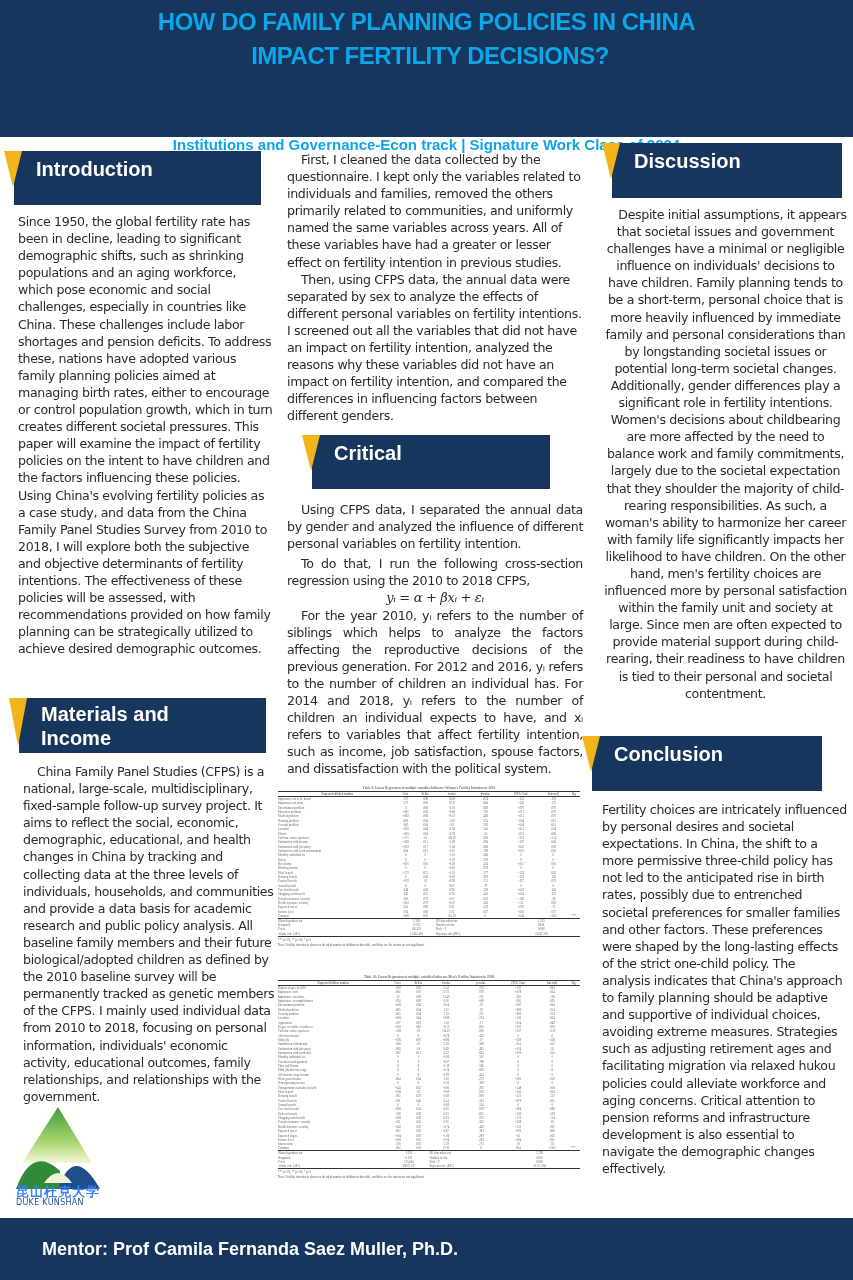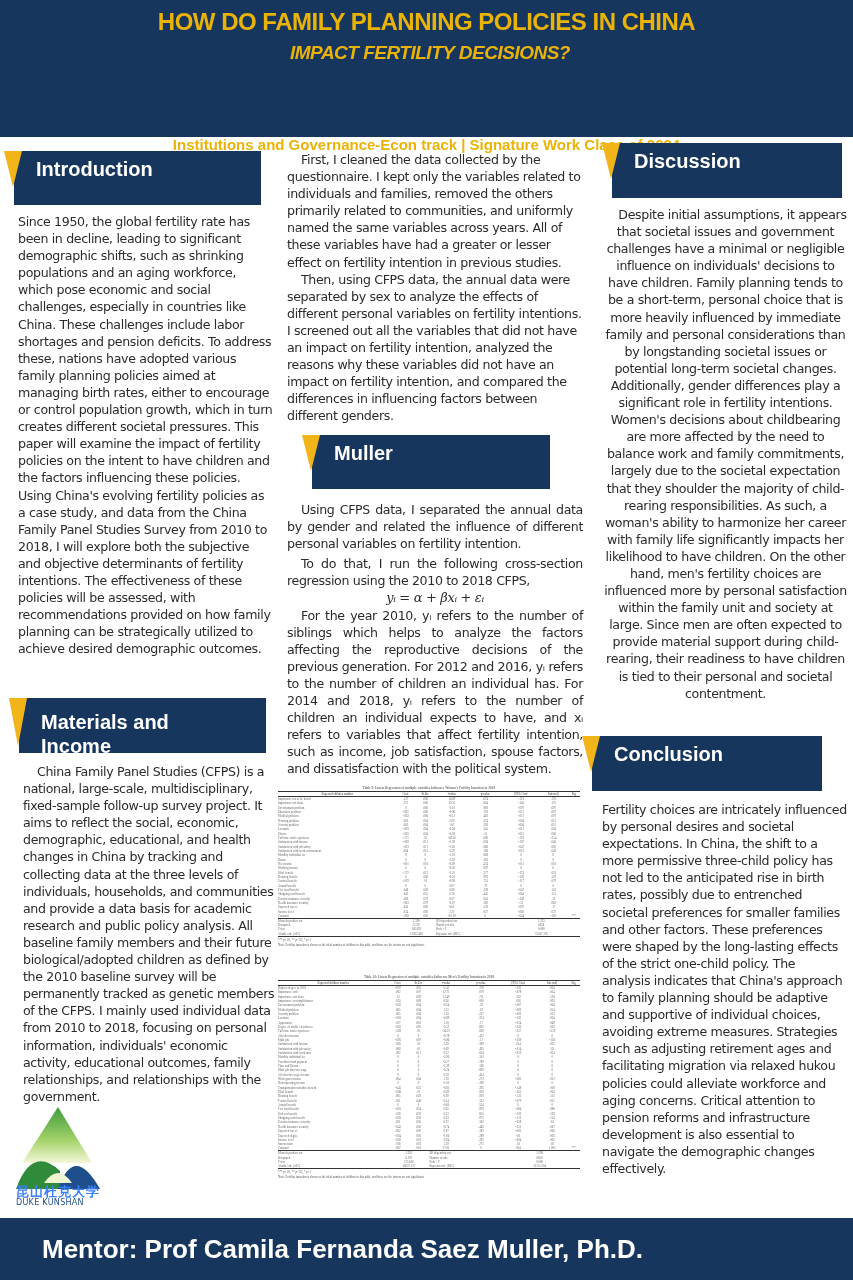--- a/index.html
+++ b/index.html
@@ -1,38 +1,38 @@
 <!DOCTYPE html>
 <html><head>
 <meta charset="utf-8">
 <style>
   * { box-sizing: border-box; margin: 0; padding: 0; }
   body { width: 853px; height: 1280px; background: #ffffff; font-family: "DejaVu Sans", sans-serif; color: #222; position: relative; overflow: hidden; }
-  .header { position: absolute; left: 0; top: 0; width: 853px; height: 137px; background: #17365d; color: #eab308; text-align: center; font-family: "Liberation Sans", sans-serif; font-weight: bold; }
+  .header { position: absolute; left: 0; top: 0; width: 853px; height: 137px; background: #17365d; color: #0ea5e9; text-align: center; font-family: "Liberation Sans", sans-serif; font-weight: bold; }
   .header .t1 { position: absolute; left: 0; right: 0; top: 8px; font-size: 24px; letter-spacing: -0.5px; }
-  .header .t2 { position: absolute; left: 7px; right: 0; top: 42px; font-size: 19px; letter-spacing: -0.5px; font-style: italic; }
+  .header .t2 { position: absolute; left: 7px; right: 0; top: 42px; font-size: 24px; letter-spacing: -0.5px; }
   .header .t3 { position: absolute; left: 0; right: 0; top: 79px; font-size: 22px; }
   .header .t4 { position: absolute; left: 0; right: 0; top: 113px; font-size: 15px; margin-top: 23px; }
   .sec-head { position: absolute; background: #17365d; color: #fff; font-family: "Liberation Sans", sans-serif; font-weight: bold; font-size: 20px; padding-left: 22px; padding-top: 6px; line-height: 25px; }
   .sec-head .tri { position: absolute; left: -10px; top: 0; width: 0; height: 0; border-left: 9px solid transparent; border-right: 9px solid transparent; border-top: 36px solid #f2b519; }
   .body-text { position: absolute; font-size: 12.6px; line-height: 17.1px; color: #2b2b2b; font-family: "DejaVu Sans", sans-serif; letter-spacing: -0.35px; }
   .body-text p { margin: 0; }
   .indent { text-indent: 14px; }
   .justify { text-align: justify; }
   .formula { text-align: center; font-family: "DejaVu Serif", serif; font-style: italic; font-size: 13px; margin: 1px 0; }
   .table-wrap { position: absolute; font-family: "Liberation Serif", serif; font-size: 3px; color: #555; }
   .table-title { text-align: center; font-size: 3.5px; color: #333; margin-bottom: 1px; }
   table { border-collapse: collapse; width: 100%; }
   th { border-top: 1px solid #333; border-bottom: 1px solid #333; font-weight: normal; font-size: 3px; height: 5px; color: #333; }
   td { font-size: 3px; height: 4.35px; line-height: 4px; color: #666; text-align: center; }
   td:first-child { text-align: left; }
   .stats td { border-top: 1px solid #333; }
   .stats-last td { border-bottom: 1px solid #333; }
   .note { font-size: 3px; color: #555; margin-top: 1px; }
-  .footer { position: absolute; left: 0; top: 1218px; width: 853px; height: 62px; background: #17365d; color: #fff; font-family: "Liberation Sans", sans-serif; font-weight: bold; font-size: 26px; padding-left: 42px; line-height: 62px; }
+  .footer { position: absolute; left: 0; top: 1218px; width: 853px; height: 62px; background: #17365d; color: #fff; font-family: "Liberation Sans", sans-serif; font-weight: bold; font-size: 18px; padding-left: 42px; line-height: 62px; }
   .logo { position: absolute; left: 14px; top: 1103px; width: 90px; height: 112px; }
   .logo-cn { position: absolute; left: 16px; top: 1183px; font-family: "DejaVu Serif", serif; font-weight: bold; font-size: 13px; color: #3b82f6; letter-spacing: 1px; }
   .logo-en1 { position: absolute; left: 16px; top: 1198px; font-family: "DejaVu Sans", sans-serif; font-size: 8px; color: #1f4e8c; letter-spacing: 0.3px; }
   .logo-en2 { position: absolute; left: 16px; top: 1229px; font-family: "DejaVu Sans", sans-serif; font-size: 12px; color: #1f4e8c; letter-spacing: 3.4px; margin-top: 22px; }
 </style>
 </head>
 <body>
 
 <div class="header">
   <div class="t1">HOW DO FAMILY PLANNING POLICIES IN CHINA</div>
@@ -41,21 +41,21 @@
 </div>
 
 <div class="sec-head" style="left:14px; top:151px; width:247px; height:54px;">
   <span class="tri"></span>
   <span>Introduction</span>
 </div>
 <div class="body-text" style="left:18px; top:213px; width:256px;">
   <p>Since 1950, the global fertility rate has been in decline, leading to significant demographic shifts, such as shrinking populations and an aging workforce, which pose economic and social challenges, especially in countries like China. These challenges include labor shortages and pension deficits. To address these, nations have adopted various family planning policies aimed at managing birth rates, either to encourage or control population growth, which in turn creates different societal pressures. This paper will examine the impact of fertility policies on the intent to have children and the factors influencing these policies. Using China's evolving fertility policies as a case study, and data from the China Family Panel Studies Survey from 2010 to 2018, I will explore both the subjective and objective determinants of fertility intentions. The effectiveness of these policies will be assessed, with recommendations provided on how family planning can be strategically utilized to achieve desired demographic outcomes.</p>
 </div>
 
-<div class="sec-head" style="left:19px; top:698px; width:247px; height:55px; line-height:24px; padding-top:12px;">
+<div class="sec-head" style="left:19px; top:698px; width:247px; height:55px; line-height:24px; padding-top:4px;">
   <span class="tri" style="border-top-width:48px;"></span>
   <div>Materials and</div>
   <div>Income</div>
 </div>
 <div class="body-text" style="left:23px; top:763px; width:254px;">
   <p class="indent">China Family Panel Studies (CFPS) is a national, large-scale, multidisciplinary, fixed-sample follow-up survey project. It aims to reflect the social, economic, demographic, educational, and health changes in China by tracking and collecting data at the three levels of individuals, households, and communities and provide a data basis for academic research and public policy analysis. All baseline family members and their future biological/adopted children as defined by the 2010 baseline survey will be permanently tracked as genetic members of the CFPS. I mainly used individual data from 2010 to 2018, focusing on personal information, individuals' economic activity, educational outcomes, family relationships, and relationships with the government.</p>
 </div>
 
 <svg class="logo" viewBox="0 0 90 112">
   <defs>
@@ -74,24 +74,24 @@
 <div class="logo-en1">DUKE KUNSHAN</div>
 <div class="logo-en2">UNIVERSITY</div>
 
 <div class="body-text" style="left:287px; top:151px; width:297px;">
   <p class="indent">First, I cleaned the data collected by the questionnaire. I kept only the variables related to individuals and families, removed the others primarily related to communities, and uniformly named the same variables across years. All of these variables have had a greater or lesser effect on fertility intention in previous studies.</p>
   <p class="indent">Then, using CFPS data, the annual data were separated by sex to analyze the effects of different personal variables on fertility intentions. I screened out all the variables that did not have an impact on fertility intention, analyzed the reasons why these variables did not have an impact on fertility intention, and compared the differences in influencing factors between different genders.</p>
 </div>
 
 <div class="sec-head" style="left:312px; top:435px; width:238px; height:54px;">
   <span class="tri"></span>
-  <span>Muller</span>
+  <span>Critical</span>
 </div>
 <div class="body-text justify" style="left:287px; top:501px; width:296px;">
-  <p class="indent" style="margin-bottom:3px;">Using CFPS data, I separated the annual data by gender and related the influence of different personal variables on fertility intention.</p>
+  <p class="indent" style="margin-bottom:3px;">Using CFPS data, I separated the annual data by gender and analyzed the influence of different personal variables on fertility intention.</p>
   <p class="indent">To do that, I run the following cross-section regression using the 2010 to 2018 CFPS,</p>
   <p class="formula">yᵢ = α + βxᵢ + εᵢ</p>
   <p class="indent">For the year 2010, yᵢ refers to the number of siblings which helps to analyze the factors affecting the reproductive decisions of the previous generation. For 2012 and 2016, yᵢ refers to the number of children an individual has. For 2014 and 2018, yᵢ refers to the number of children an individual expects to have, and xᵢ refers to variables that affect fertility intention, such as income, job satisfaction, spouse factors, and dissatisfaction with the political system.</p>
 </div>
 
 <div class="table-wrap" style="left:278px; top:786px; width:302px;">
   <div class="table-title">Table 9: Linear Regression of multiple variables Influence Women's Fertility Intention in 2018</div>
   <table>
     <thead>
         <tr id="t0-head">

